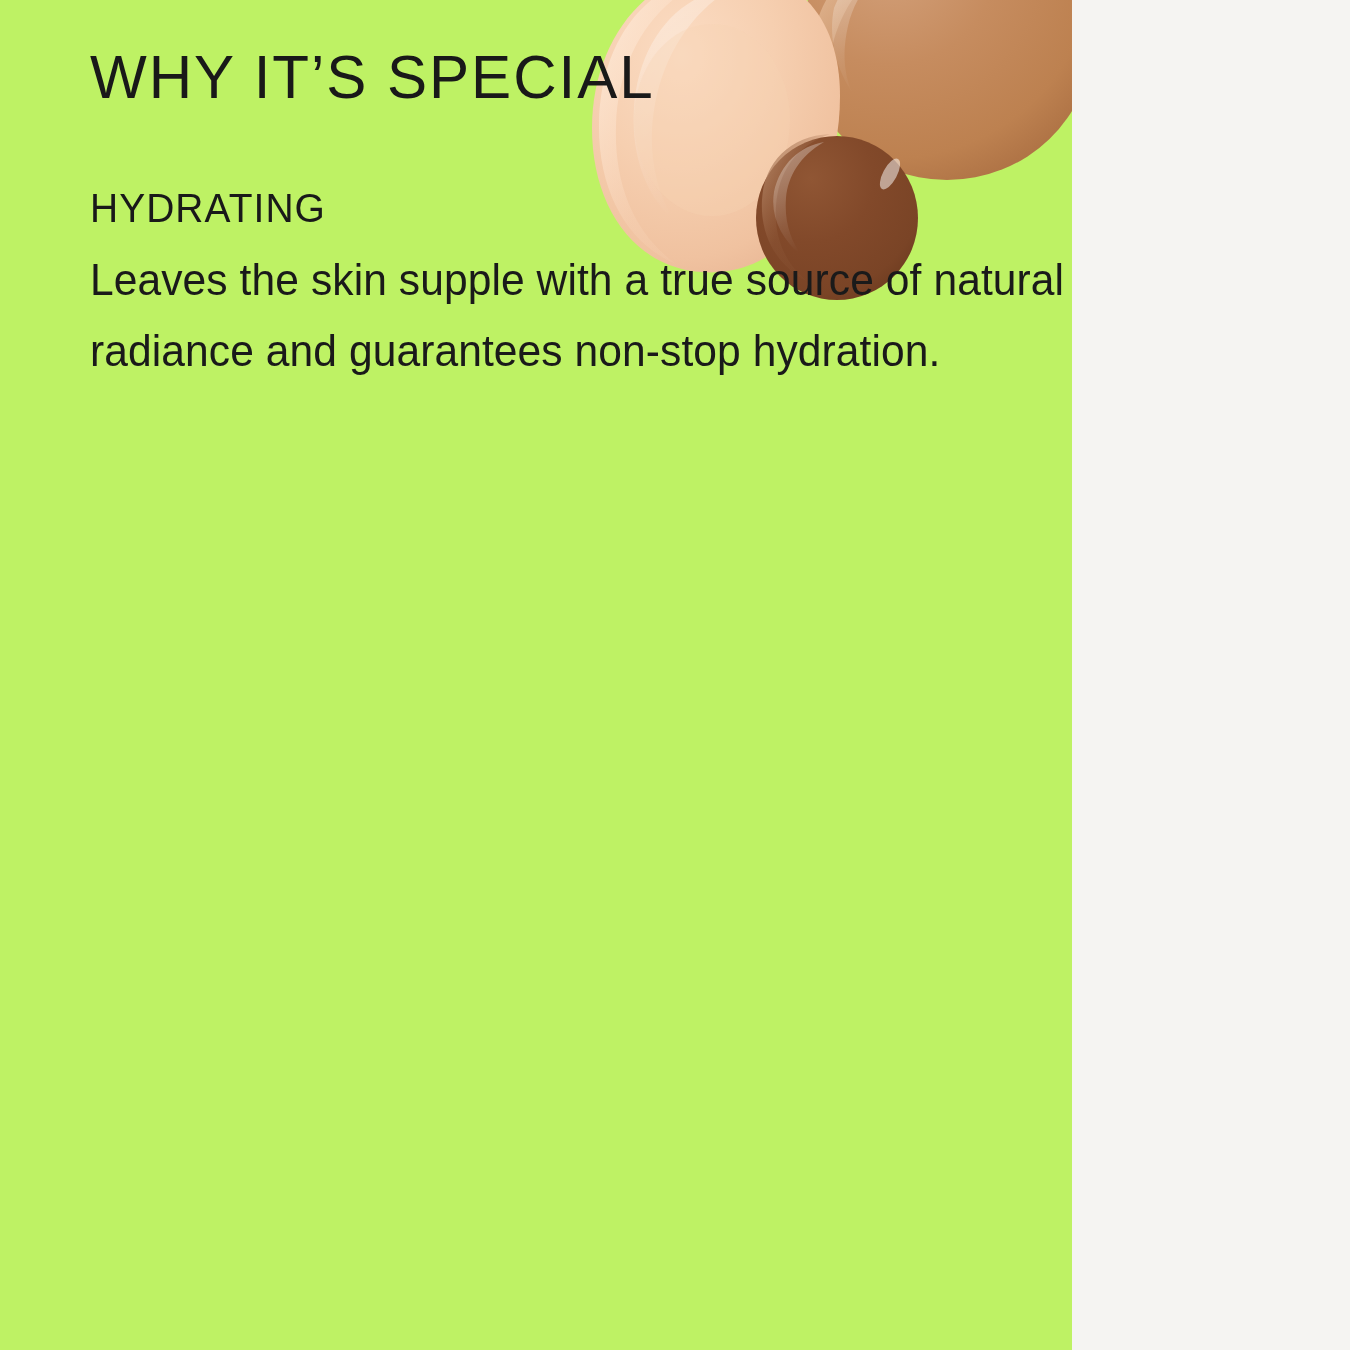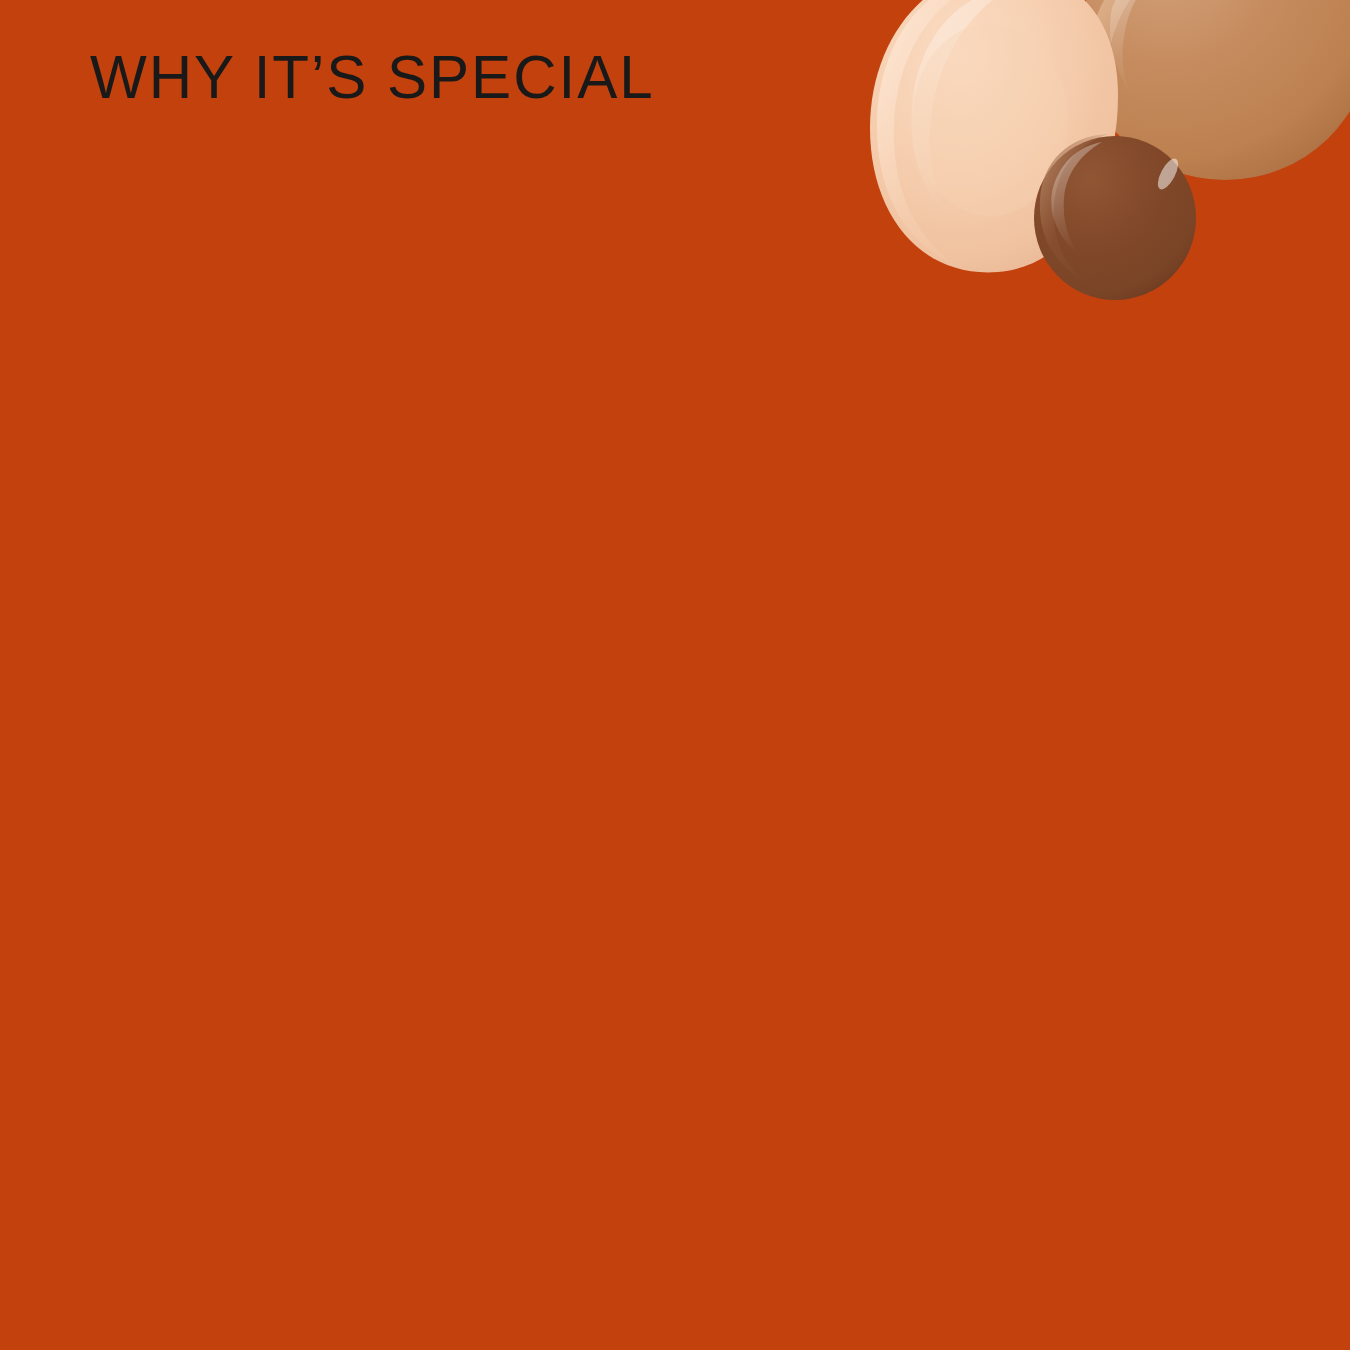--- a/index.html
+++ b/index.html
@@ -10,23 +10,23 @@
   body {
     width: 1350px;
     height: 1350px;
     background: #f5f4f2;
     font-family: "Liberation Sans", sans-serif;
     overflow: hidden;
   }
 
   #page {
     position: relative;
-    width: 1350px;
+    width: 1072px;
     height: 1350px;
-    background: #c2410c;
+    background: #bef264;
     overflow: hidden;
   }
 
   
   #droplet-art {
     position: absolute;
     top: 0;
     right: 0;
     width: 500px;
     height: 340px;
@@ -180,16 +180,23 @@
       </g>
     </svg>
   </div>
 
   <div id="content">
 
     <h1 id="page-title">WHY IT’S SPECIAL</h1>
 
 
 
+    <div class="section">
+      <h2 class="section-heading">HYDRATING</h2>
+      <p class="section-body">
+        <span class="line">Leaves the skin supple with a true source of natural</span>
+        <span class="line">radiance and guarantees non-stop hydration.</span>
+      </p>
+    </div>
 
 
   </div>
 </div>
 
 </body></html>

